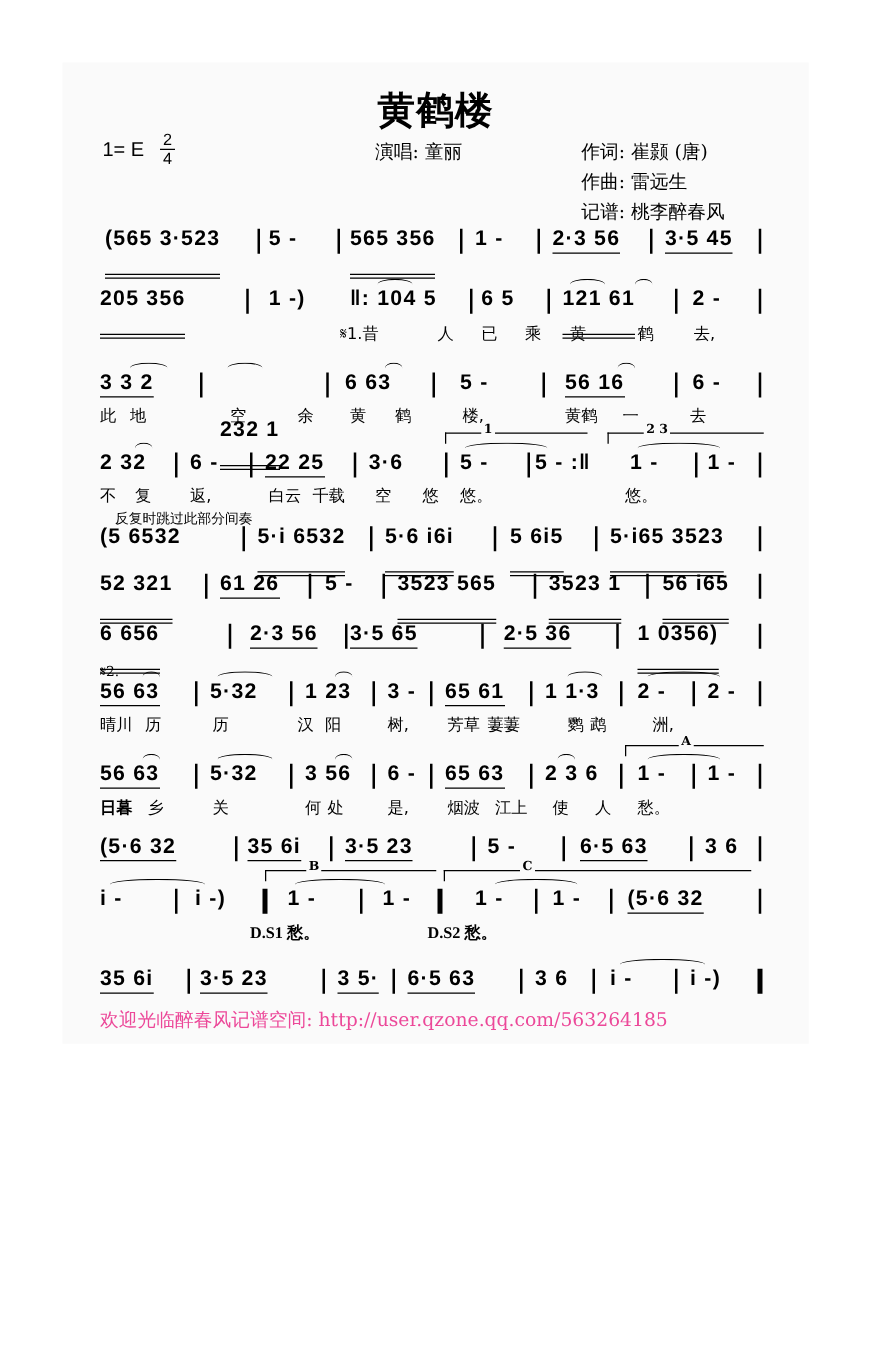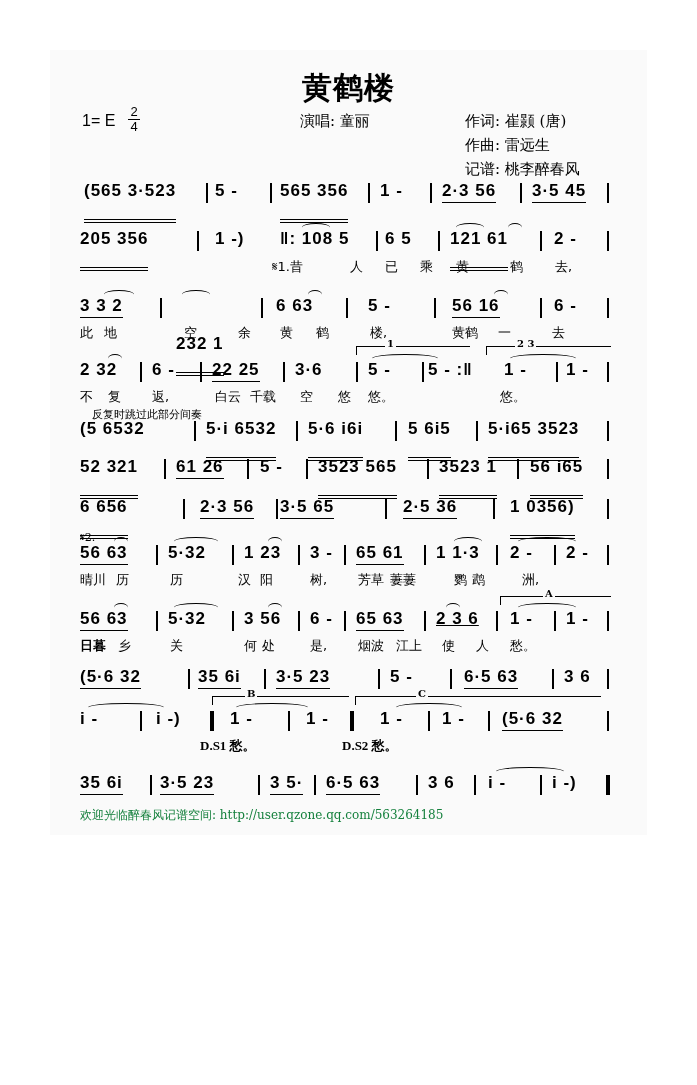--- a/index.html
+++ b/index.html
@@ -20,21 +20,21 @@
   .bar-line { position:absolute; top:2px; width:2px; height:20px; background:#000; }
   .ul1 { border-bottom:1.5px solid #000; padding-bottom:1px; }
   .ul2 { border-bottom:4px double #000; padding-bottom:18px; }
   .lyr { position:absolute; left:80px; width:530px; height:18px;
          font-family:"DejaVu Sans", sans-serif; font-size:13px; white-space:nowrap; }
   .lyr span { position:absolute; top:0; }
   .volta { position:absolute; height:8px; border-top:1px solid #000; border-left:1px solid #000; }
   .volta-label { position:absolute; top:-9px; font-size:10px; font-family:"DejaVu Serif", serif; background:#fafafa; padding:0 2px; font-weight:bold; }
   .slur { position:absolute; height:8px; border-top:1.2px solid #000; border-radius:50% 50% 0 0; }
   .note-small { font-family:"DejaVu Serif", serif; font-size:11px; position:absolute; }
-  .footer { position:absolute; left:80px; top:807px; font-family:"DejaVu Serif", serif; font-size:12px; color:#15803d; white-space:nowrap; }
+  .footer { position:absolute; left:80px; top:807px; font-family:"DejaVu Serif", serif; font-size:15px; color:#ec4899; white-space:nowrap; }
   .dbl { position:absolute; top:2px; width:4px; height:20px; background:#000; }
   .ds { position:absolute; font-family:"Liberation Serif", serif; font-weight:bold; font-size:13px; }
 </style>
 </head>
 <body>
 
 <div class="sheet"></div>
 
 <div class="title">黄鹤楼</div>
 
@@ -74,21 +74,21 @@
   <span class="cell ul1" style="left:362px;">2·3 56</span>
   <div class="bar-line" style="left:440px;"></div>
   <span class="cell ul1" style="left:452px;">3·5 45</span>
   <div class="bar-line" style="left:527px;"></div>
 </div>
 
 <div class="row" style="top:229px;">
   <span class="cell ul2" style="left:0px;">205 356</span>
   <div class="bar-line" style="left:117px;"></div>
   <span class="cell" style="left:135px;">1 -)</span>
-  <span class="cell" style="left:200px;">‖: 108 5</span>
+  <span class="cell" style="left:200px;">‖: 104 5</span>
   <div class="bar-line" style="left:296px;"></div>
   <span class="cell" style="left:305px;">6 5</span>
   <div class="bar-line" style="left:358px;"></div>
   <span class="cell ul2" style="left:370px;">121 61</span>
   <div class="bar-line" style="left:460px;"></div>
   <span class="cell" style="left:474px;">2 -</span>
   <div class="bar-line" style="left:527px;"></div>
   <div class="slur" style="left:222px;top:-6px;width:28px;"></div>
   <div class="slur" style="left:376px;top:-6px;width:28px;"></div>
   <div class="slur" style="left:428px;top:-6px;width:14px;"></div>
@@ -260,21 +260,21 @@
   <span class="cell ul1" style="left:0px;">56 63</span>
   <div class="bar-line" style="left:76px;"></div>
   <span class="cell" style="left:88px;">5·32</span>
   <div class="bar-line" style="left:152px;"></div>
   <span class="cell" style="left:164px;">3 56</span>
   <div class="bar-line" style="left:218px;"></div>
   <span class="cell" style="left:230px;">6 -</span>
   <div class="bar-line" style="left:264px;"></div>
   <span class="cell ul1" style="left:276px;">65 63</span>
   <div class="bar-line" style="left:344px;"></div>
-  <span class="cell" style="left:356px;text-decoration:underline;">2 3 6</span>
+  <span class="cell" style="left:356px;">2 3 6</span>
   <div class="bar-line" style="left:416px;"></div>
   <span class="cell" style="left:430px;">1 -</span>
   <div class="bar-line" style="left:474px;"></div>
   <span class="cell" style="left:486px;">1 -</span>
   <div class="bar-line" style="left:527px;"></div>
   <div class="slur" style="left:34px;top:-6px;width:14px;"></div>
   <div class="slur" style="left:94px;top:-6px;width:44px;"></div>
   <div class="slur" style="left:188px;top:-6px;width:14px;"></div>
   <div class="slur" style="left:366px;top:-6px;width:14px;"></div>
   <div class="slur" style="left:438px;top:-6px;width:58px;"></div>

